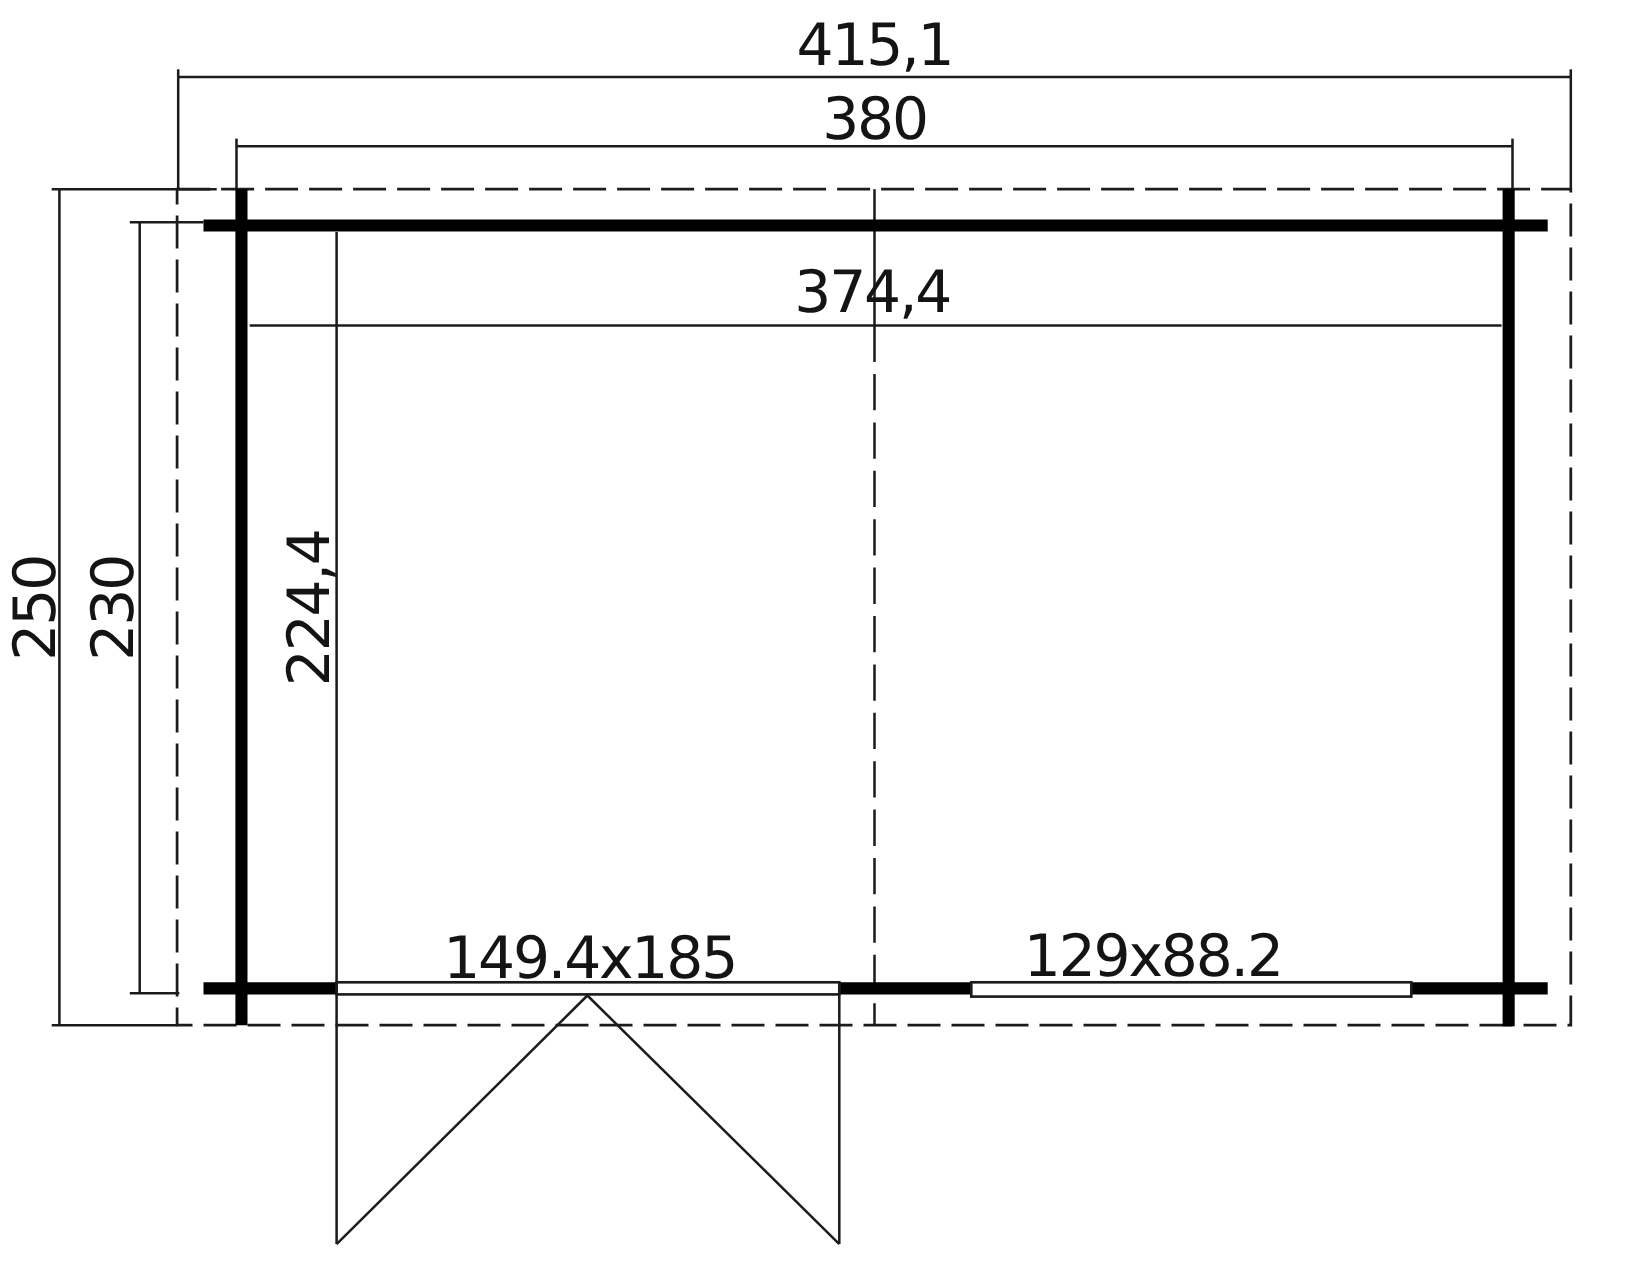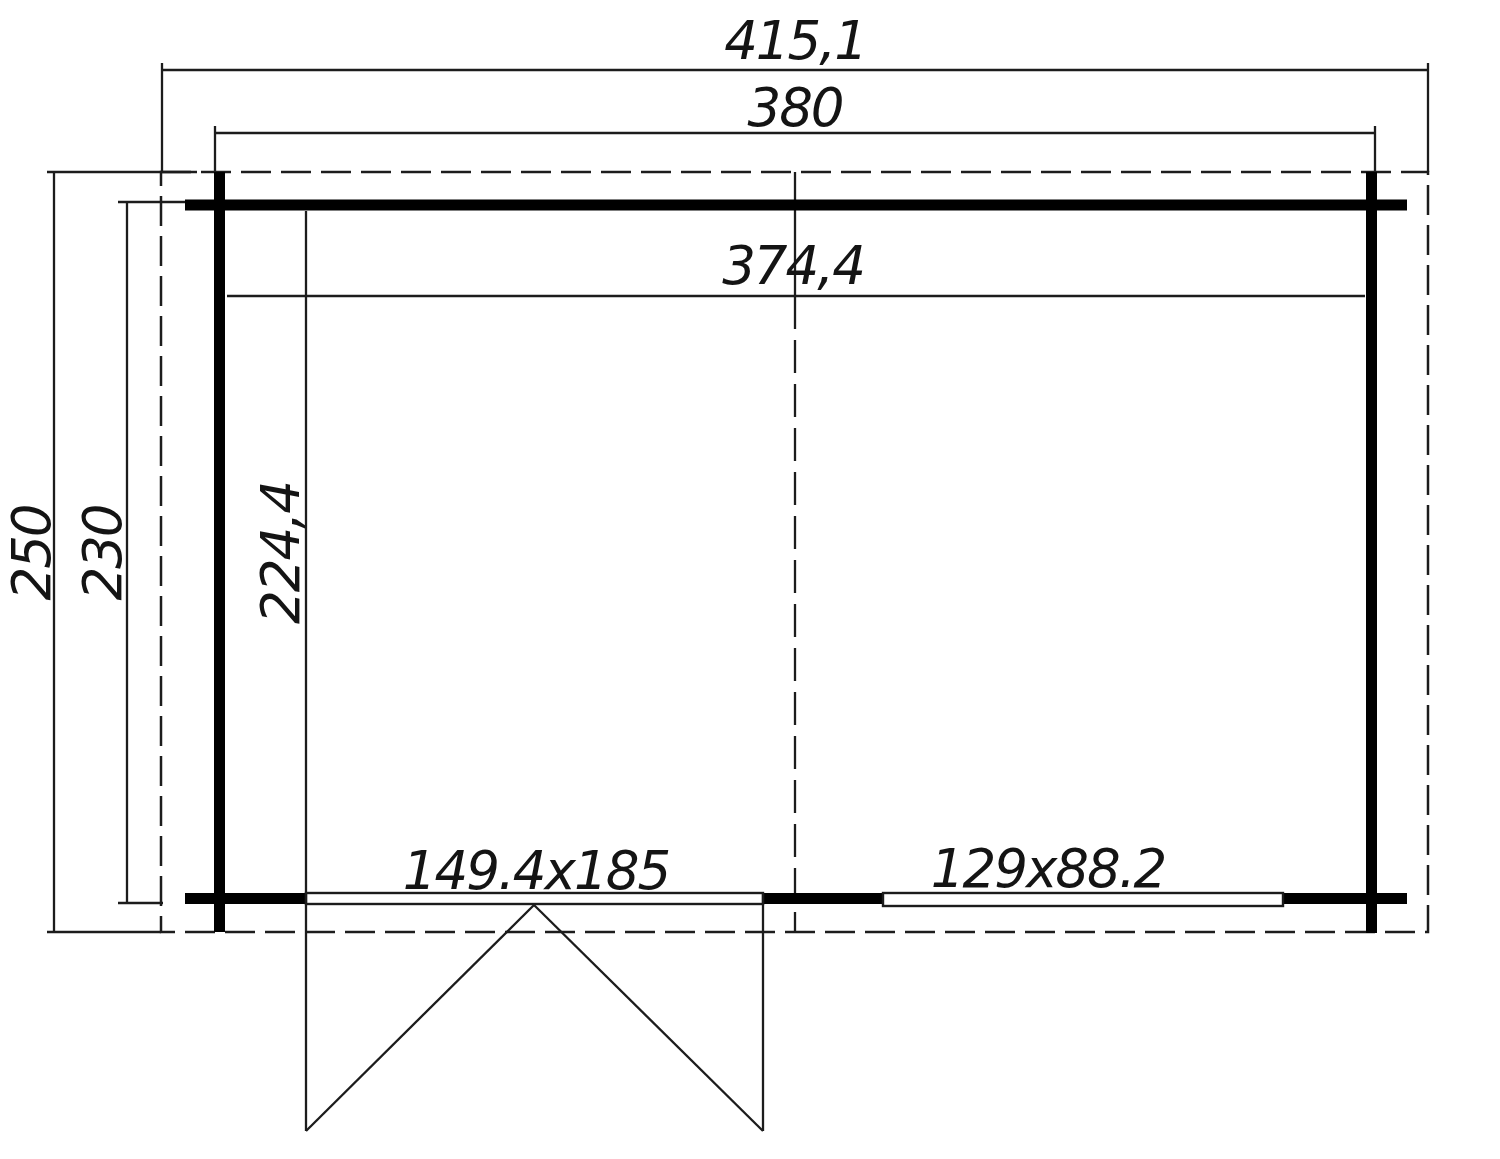--- a/index.html
+++ b/index.html
@@ -1,21 +1,21 @@
 <!DOCTYPE html>
 <html><head>
 <meta charset="utf-8">
 <style>
   html,body{
     margin:0;padding:0;
     width:1500px;height:1159px;
     background:#ffffff;
     font-family:"DejaVu Sans", sans-serif;
   }
-  #plan-wrap{position:relative;width:1500px;height:1159px;overflow:hidden;font-style:italic;}
+  #plan-wrap{position:relative;width:1500px;height:1159px;overflow:hidden;}
   svg{display:block;}
   text{
     fill:#141414;
     font-family:"DejaVu Sans", sans-serif;
     font-size:53px;
     letter-spacing:-2px;
   }
   .thin{stroke:#1c1c1c;stroke-width:2.3;fill:none;}
   .thin-dash{stroke:#1c1c1c;stroke-width:2.5;fill:none;stroke-dasharray:30 10;}
   .wall{stroke:#000000;stroke-width:11;fill:none;}

